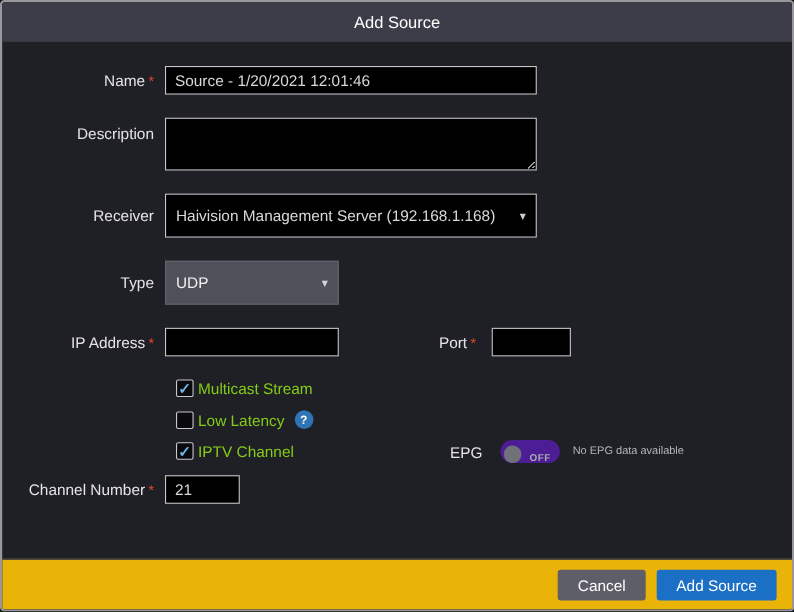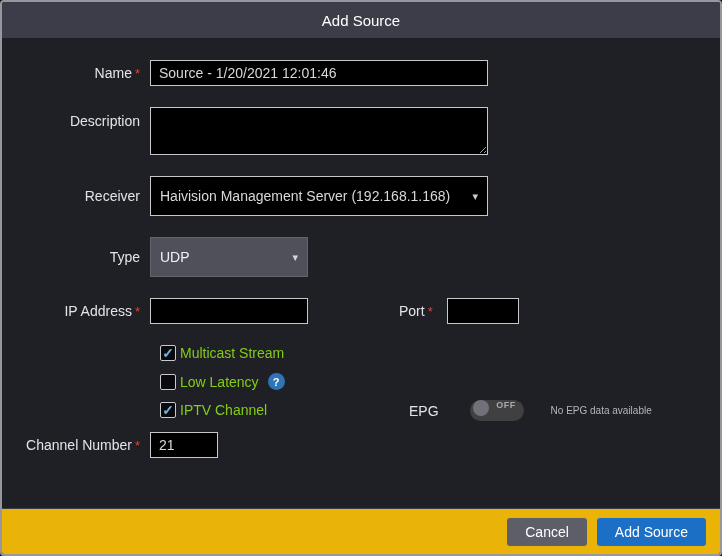--- a/index.html
+++ b/index.html
@@ -84,26 +84,26 @@
 
   .help-icon {
     margin-left: 9px;
     width: 17px; height: 17px; border-radius: 50%;
     background: #2f75b5; color: #ffffff;
     font-size: 11px; font-weight: bold;
     display: inline-flex; align-items: center; justify-content: center;
     cursor: pointer;
   }
 
-  .epg-cluster { position: absolute; left: 249px; top: -2px; display: flex; align-items: center; gap: 15px; }
+  .epg-cluster { position: absolute; left: 249px; top: -2px; display: flex; align-items: center; }
   .epg-label { color: #e4e4e8; font-size: 14px; margin-right: 16px; }
   .toggle {
     width: 54px; height: 21px; border-radius: 11px;
-    background: #404040;
-    display: flex; align-items: flex-start;
+    background: #4c1d95;
+    display: flex; align-items: flex-end;
     cursor: pointer;
   }
   .toggle .knob {
     width: 16px; height: 16px; border-radius: 50%;
     background: #71717a; margin-left: 3px; flex-shrink: 0;
   }
   .toggle .state {
     flex: 1; text-align: center;
     color: #a8a8b0; font-size: 9px; font-weight: bold; letter-spacing: .5px;
   }

